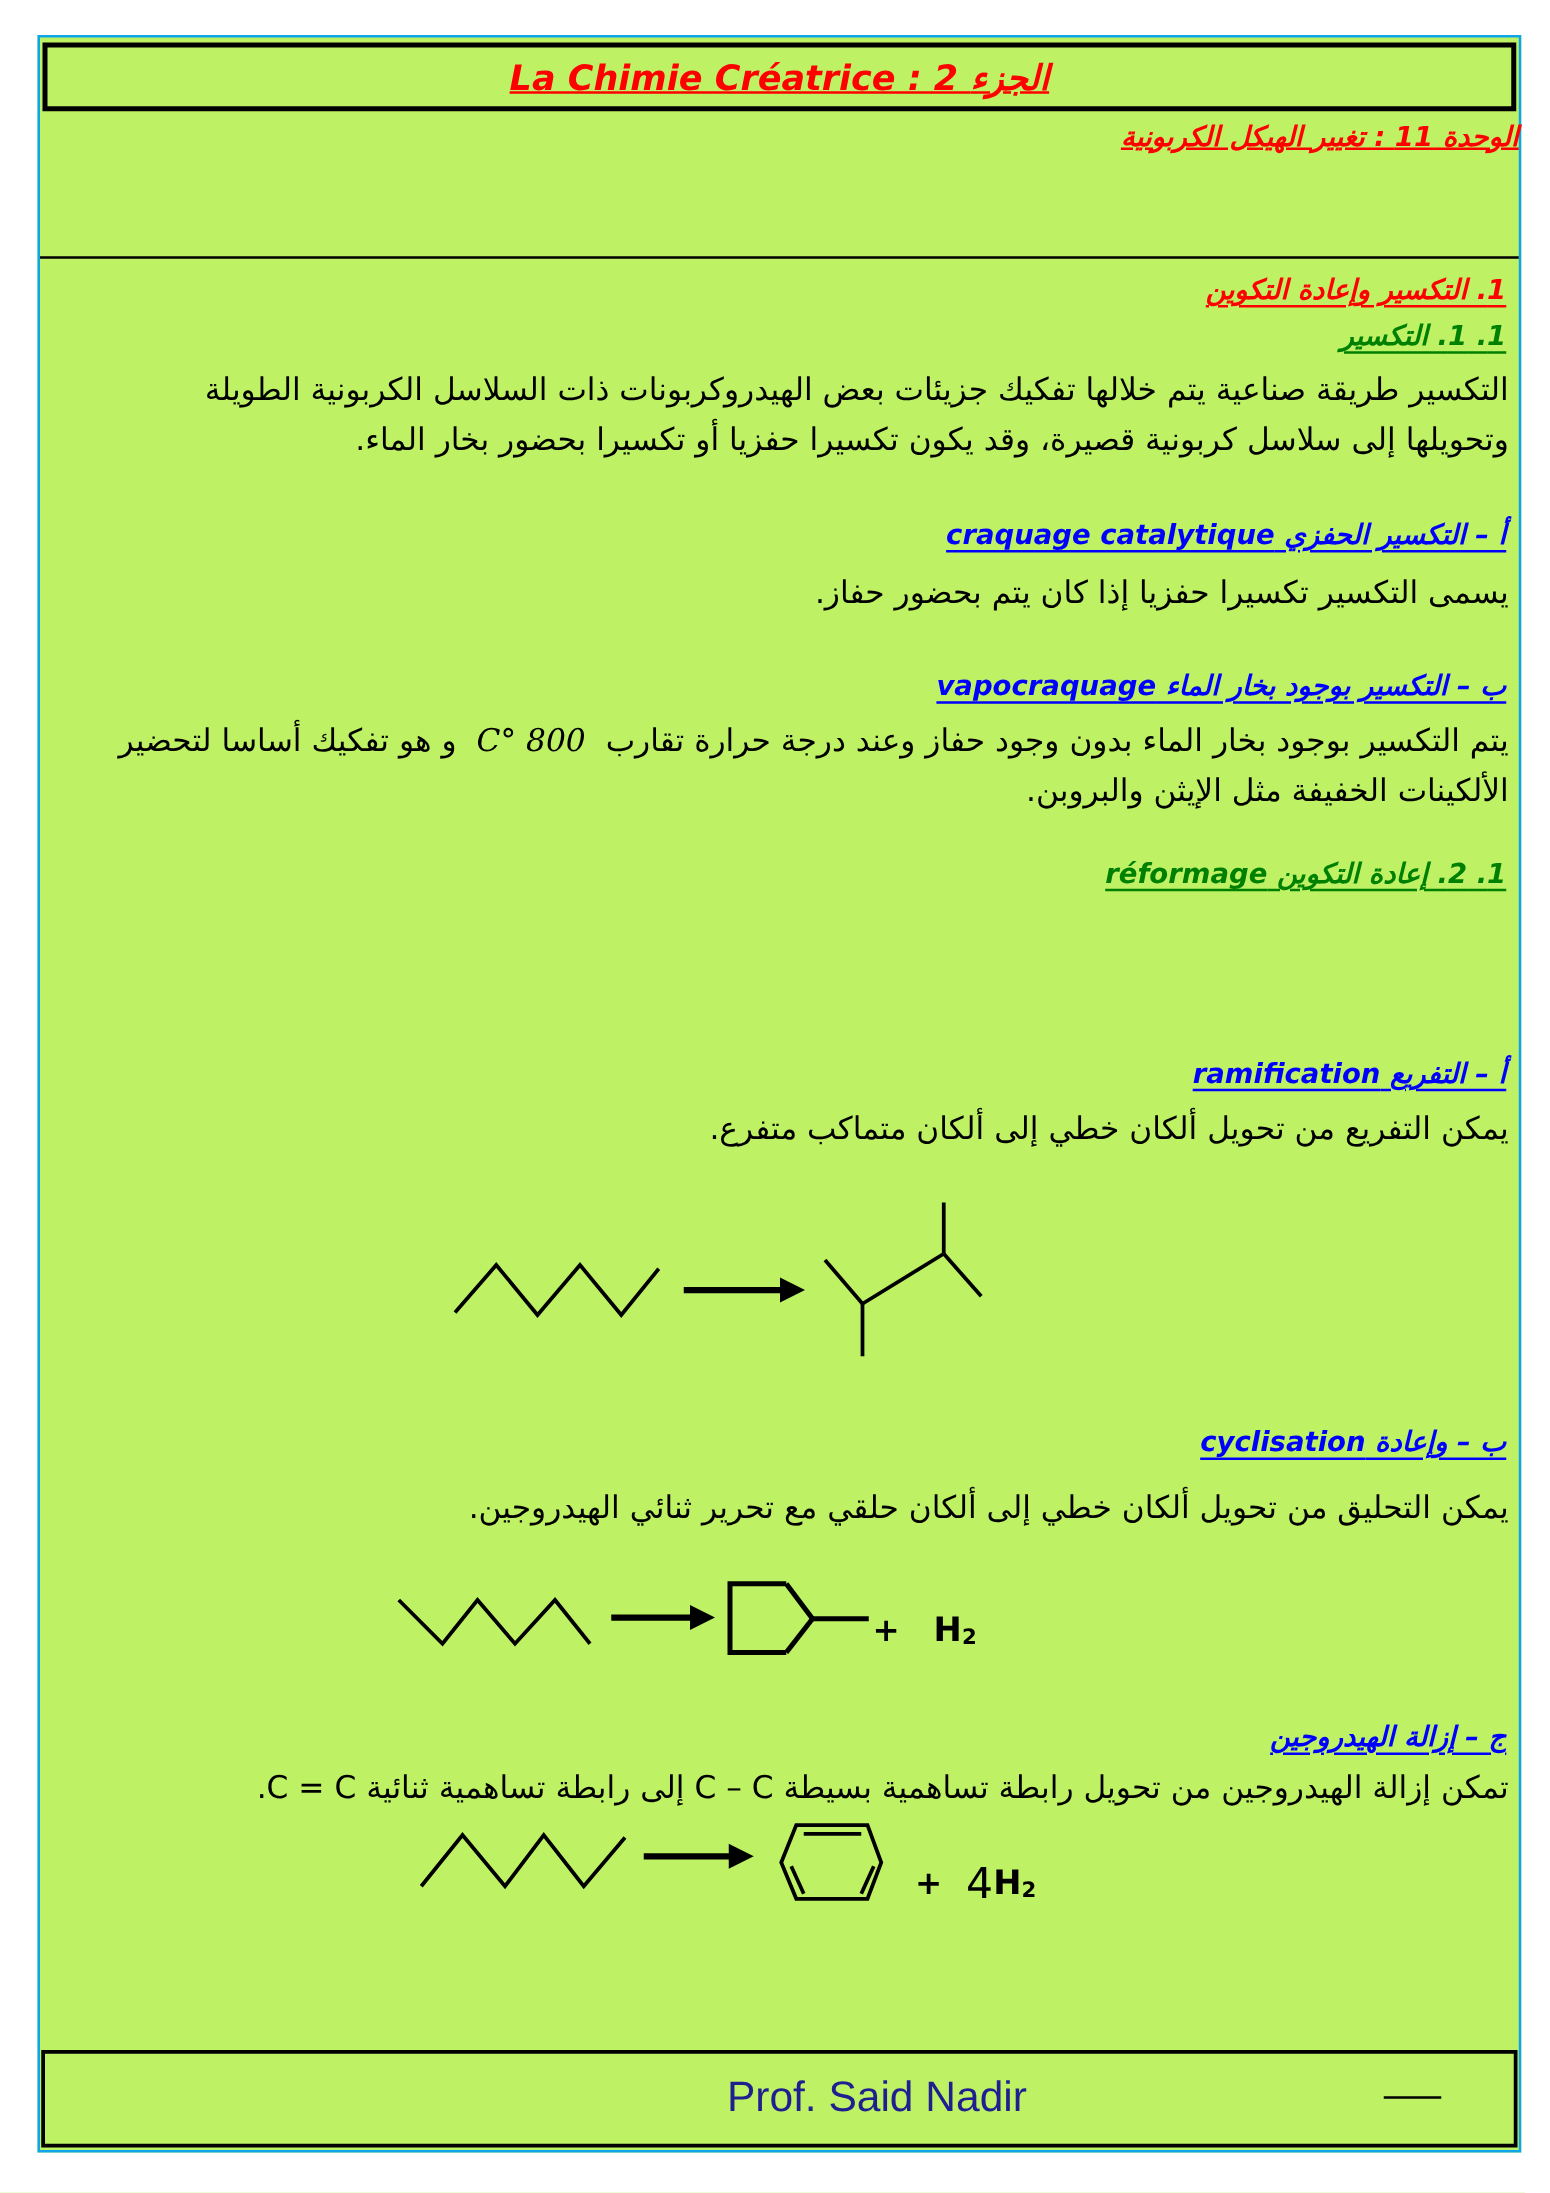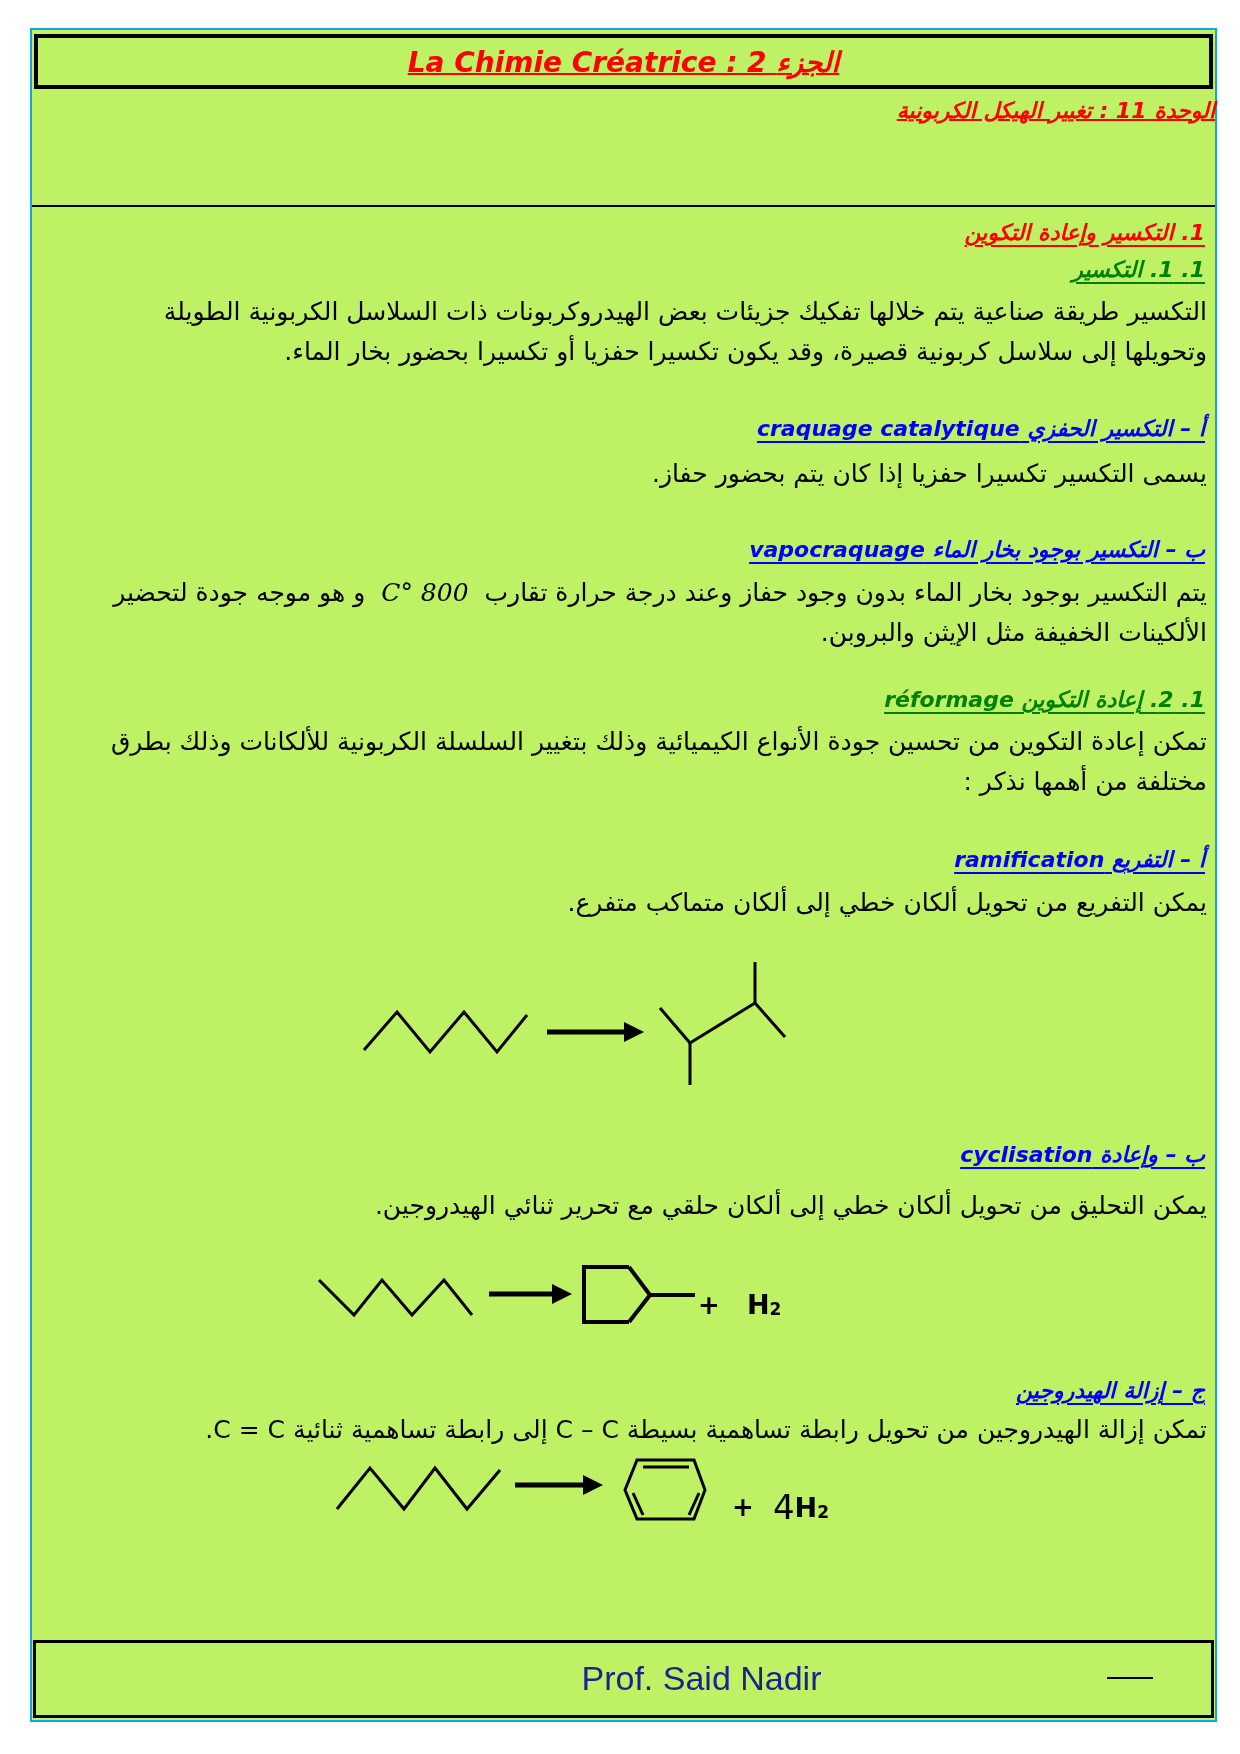--- a/index.html
+++ b/index.html
@@ -46,29 +46,25 @@
     <div class="pline">وتحويلها إلى سلاسل كربونية قصيرة، وقد يكون تكسيرا حفزيا أو تكسيرا بحضور بخار الماء.</div>
   </div>
 
   <div class="heading h-blue" style="top:386px;">أ – التكسير الحفزي craquage catalytique</div>
   <div class="para" style="top:424px;">
     <div class="pline">يسمى التكسير تكسيرا حفزيا إذا كان يتم بحضور حفاز.</div>
   </div>
 
   <div class="heading h-blue" style="top:507px;">ب – التكسير بوجود بخار الماء vapocraquage</div>
   <div class="para" style="top:543px;">
-    <div class="pline"><span>يتم التكسير بوجود بخار الماء بدون وجود حفاز وعند درجة حرارة تقارب</span><span class="temp">800 °C</span><span>و هو موجه جودة لتحضير</span></div>
+    <div class="pline"><span>يتم التكسير بوجود بخار الماء بدون وجود حفاز وعند درجة حرارة تقارب</span><span class="temp">800 °C</span><span>و هو تفكيك أساسا لتحضير</span></div>
     <div class="pline">الألكينات الخفيفة مثل الإيثن والبروبن.</div>
   </div>
 
   <div class="heading h-green" style="top:657px;">1. 2. إعادة التكوين réformage</div>
-  <div class="para" style="top:692px;">
-    <div class="pline">تمكن إعادة التكوين من تحسين جودة الأنواع الكيميائية وذلك بتغيير السلسلة الكربونية للألكانات وذلك بطرق</div>
-    <div class="pline">مختلفة من أهمها نذكر :</div>
-  </div>
 
   <div class="heading h-blue" style="top:817px;">أ – التفريع ramification</div>
   <div class="para" style="top:853px;">
     <div class="pline">يمكن التفريع من تحويل ألكان خطي إلى ألكان متماكب متفرع.</div>
   </div>
 
   <svg class="diagram" style="left:300px;top:923px;" width="480" height="150" viewBox="0 0 480 150">
     <polyline points="32,97 65,59 98,99 132,59 165,99 195,62" fill="none" stroke="#000" stroke-width="3"></polyline>
     <line x1="215" y1="79" x2="294" y2="79" stroke="#000" stroke-width="5"></line>
     <polygon points="292,69 312,79 292,89" fill="#000"></polygon>

